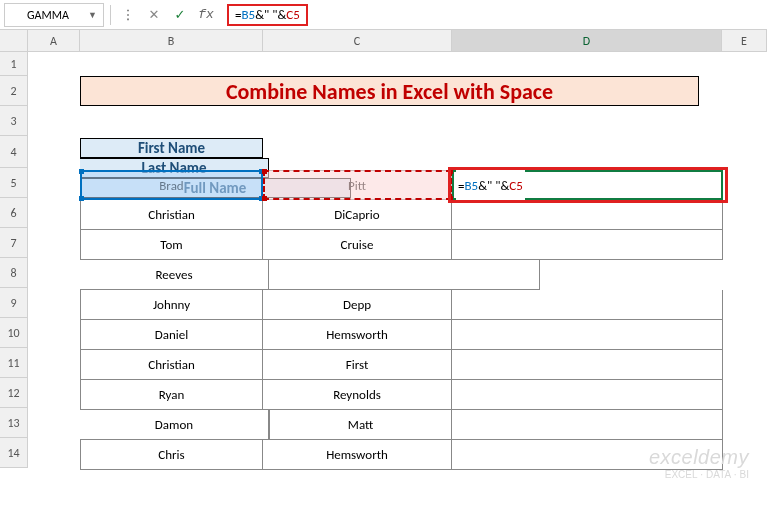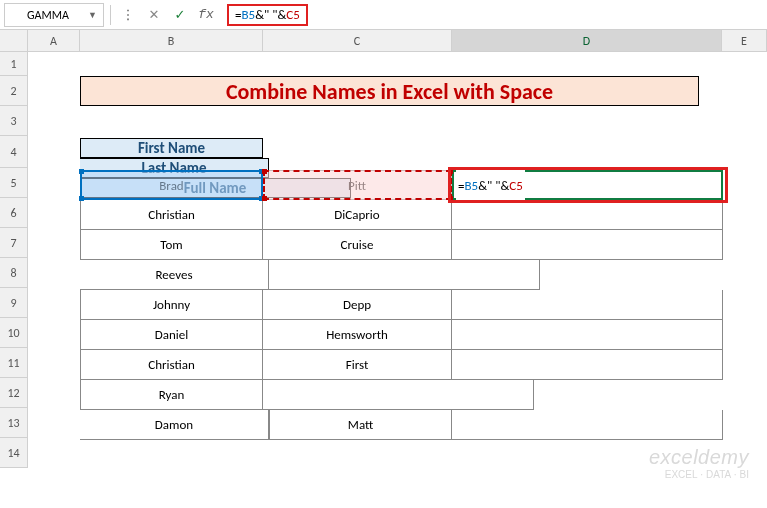--- a/index.html
+++ b/index.html
@@ -161,25 +161,31 @@
             <div class="dcell c">Hemsworth</div>
             <div class="dcell d"></div>
           </div>
         <div class="drow">
             <div class="dcell b">Christian</div>
             <div class="dcell c">First</div>
             <div class="dcell d"></div>
           </div>
         <div class="drow">
             <div class="dcell b">Ryan</div>
+            <div class="dcell c">Reynolds</div>
             <div class="dcell d"></div>
           </div>
         <div class="drow">
             <div class="dcell c">Damon</div>
             <div class="dcell b">Matt</div>
+            <div class="dcell d"></div>
+          </div>
+        <div class="drow">
+            <div class="dcell b">Chris</div>
+            <div class="dcell c">Hemsworth</div>
             <div class="dcell d"></div>
           </div>
       </div>
 
       <div class="sel-b5">
           <span class="h2"></span>
           <span class="h3"></span>
         </div>
       <div class="sel-c5">
           <span class="h2"></span>

